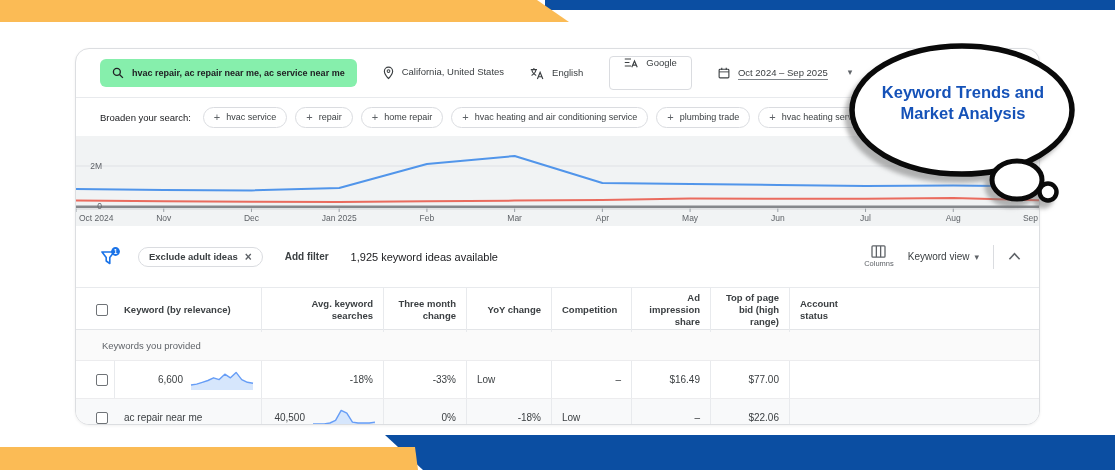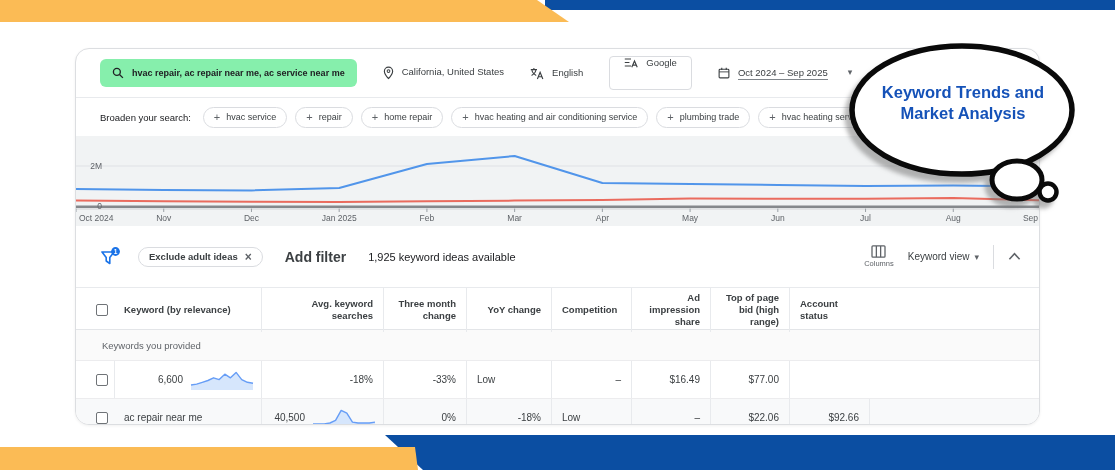--- a/index.html
+++ b/index.html
@@ -37,21 +37,21 @@
   
   .chart-area { position:relative; height:90px; background:#f1f3f4; }
   .chart-area svg { display:block; }
 
   
   .filter-row { display:flex; align-items:center; height:62px; padding:0 18px 0 24px; border-bottom:1px solid #e8eaed; }
   .funnel-wrap { position:relative; width:22px; height:20px; }
   .fchip { display:flex; align-items:center; border:1px solid #dadce0; border-radius:14px;
            padding:3px 10px; font-size:9.5px; font-weight:600; color:#3c4043; margin-left:16px; white-space:nowrap; }
   .close-x::after { content:"×"; font-size:12px; color:#5f6368; margin-left:7px; line-height:1; }
-  .add-filter { margin-left:22px; font-size:14px; font-weight:600; color:#3c4043;text-align:center; }
+  .add-filter { margin-left:22px; font-size:10px; font-weight:600; color:#3c4043;text-align:center; }
   .ideas-count { margin-left:22px; font-size:11px; color:#202124; }
   .right-tools { margin-left:auto; display:flex; align-items:center; gap:14px; }
   .columns-stack { display:flex; flex-direction:column; align-items:center; gap:1px; }
   .columns-stack .lbl { font-size:7.5px; color:#5f6368; }
   .view-label { font-size:10px; color:#3c4043; }
   .vdiv { width:1px; height:24px; background:#dadce0; }
 
   
   .tgrid { display:grid; grid-template-columns:38px 147px 122px 83px 85px 80px 79px 79px 80px 1fr; }
   .thead { height:42px; border-bottom:1px solid #e3e5e8; }
@@ -284,21 +284,20 @@
               <svg width="66" height="22" viewBox="0 0 66 22">
                 <path d="M2,16.9 L 7.636363636363637,16.9 L 13.272727272727273,16.9 L 18.90909090909091,16 L 24.545454545454547,13.3 L 30.181818181818183,3.3999999999999986 L 35.81818181818182,6.1 L 41.45454545454545,15.1 L 47.09090909090909,16 L 52.72727272727273,16 L 58.36363636363637,16 L 64,15.1 L 64,21 L 2,21 Z" fill="#D2E3FC" opacity="0.9"></path>
                 <polyline points="2,16.9 7.636363636363637,16.9 13.272727272727273,16.9 18.90909090909091,16 24.545454545454547,13.3 30.181818181818183,3.3999999999999986 35.81818181818182,6.1 41.45454545454545,15.1 47.09090909090909,16 52.72727272727273,16 58.36363636363637,16 64,15.1" fill="none" stroke="#669DF6" stroke-width="1.4" stroke-linejoin="round"></polyline>
               </svg>
             </div>
             <div class="td r bl">0%</div>
             <div class="td r bl">-18%</div>
             <div class="td bl">Low</div>
             <div class="td r bl">–</div>
             <div class="td r bl">$22.06</div>
-            <div class="td r bl">$92.66</div>
             <div class="td bl"></div>
           </div>
         </div>
     </div>
   </div>
 
   <div class="bubble">
     <svg width="240" height="180" viewBox="0 0 240 180">
       <ellipse cx="117" cy="70" rx="110" ry="64" fill="#ffffff" stroke="#0a0a0a" stroke-width="5.5"></ellipse>
       <ellipse cx="172" cy="140" rx="25" ry="19" fill="#ffffff" stroke="#0a0a0a" stroke-width="5"></ellipse>

